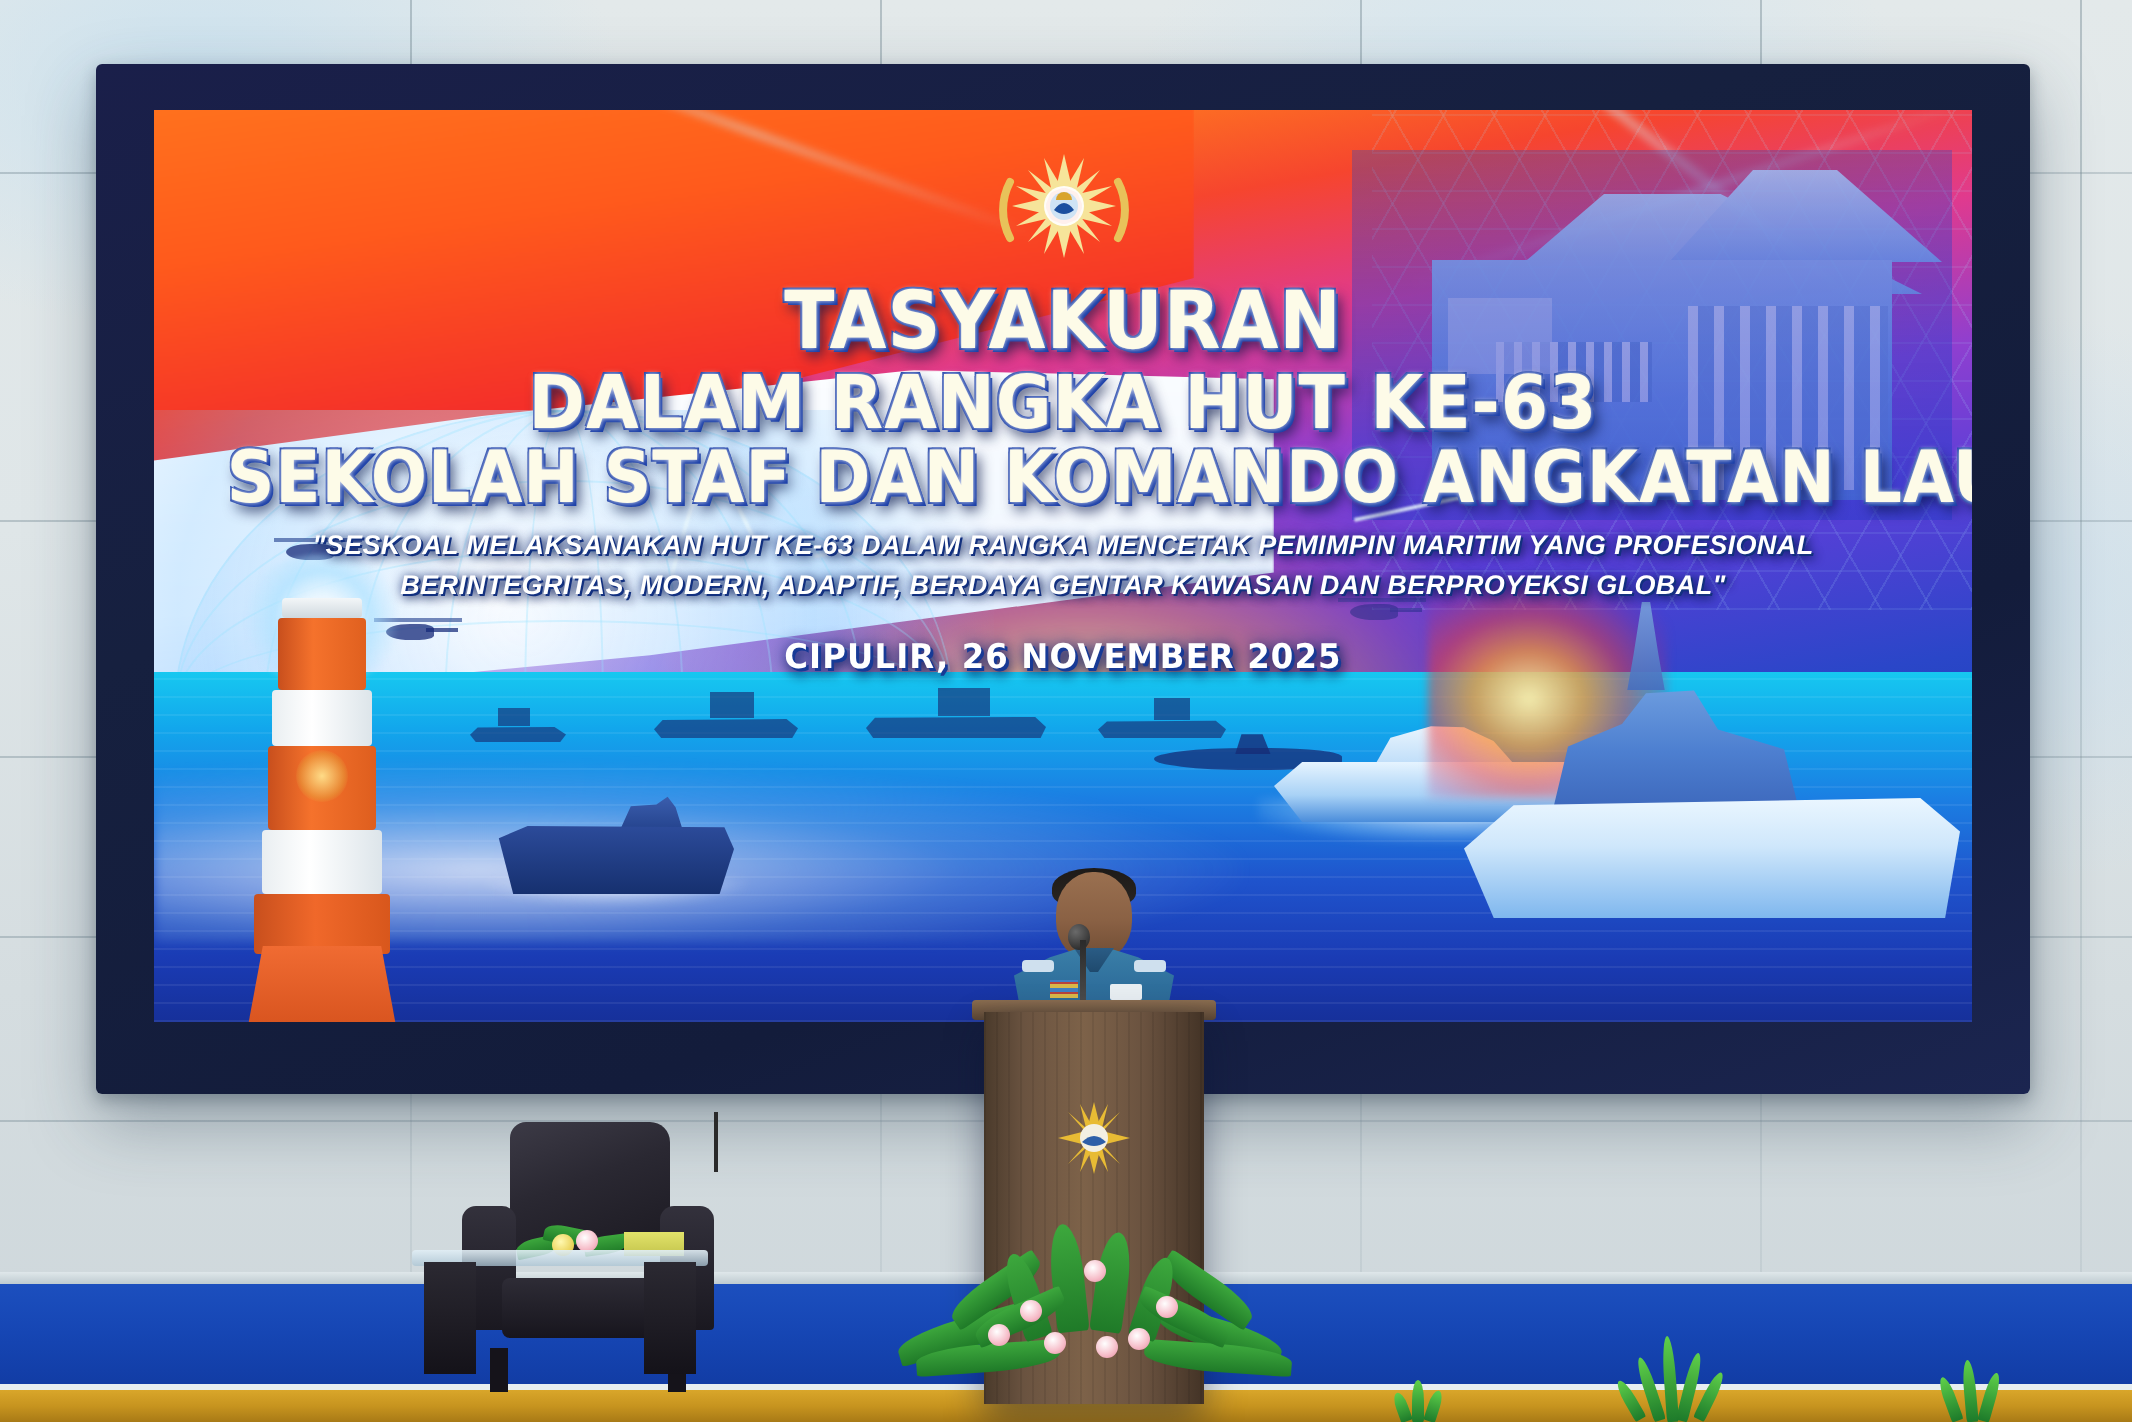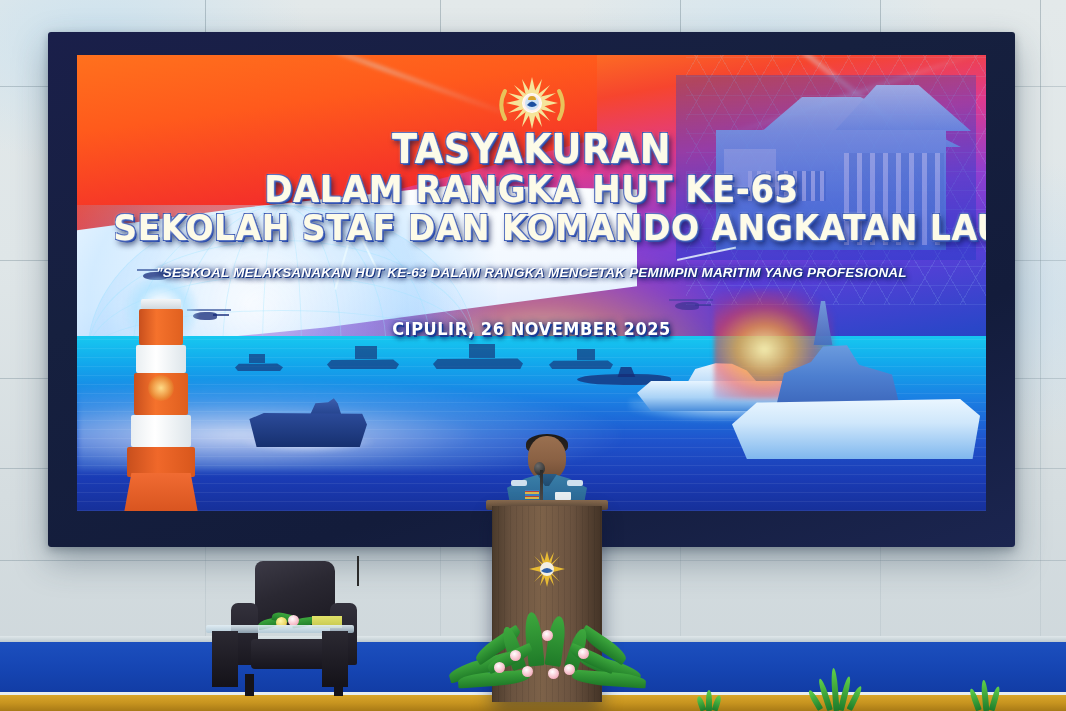--- a/index.html
+++ b/index.html
@@ -230,21 +230,21 @@
   .sub-sail { position: absolute; left: 38px; bottom: 10px; width: 22px; height: 11px;
     background: rgba(22,44,118,.78); clip-path: polygon(12% 100%, 26% 10%, 74% 10%, 92% 100%); }
 
   
   .banner-text { position: absolute; left: 0; top: 0; width: 100%; height: 100%; }
   .emblem {
     position: absolute; left: 50%; top: 14px; transform: translateX(-50%);
     width: 74px; height: 66px;
   }
   .headline-wrap {
-    position: absolute; left: 0; top: 74px; width: 100%; text-align: center;
+    position: absolute; left: 0; top: 86px; width: 100%; text-align: center;
   }
   .hl {
     font-family: "DejaVu Sans", sans-serif;
     font-weight: bold; color: #fdfbe8;
     letter-spacing: .5px; line-height: 1.0;
     text-shadow:
        0 0 3px rgba(255,255,255,.85),
        2px 2px 0 #1b3fa8, -1px 1px 0 #1b3fa8, 1px -1px 0 #1b3fa8, -1px -1px 0 #1b3fa8,
        3px 4px 7px rgba(8,20,70,.8);
     transform: scaleX(.92); transform-origin: center;
@@ -548,20 +548,21 @@
         </div>
 
         <div class="headline-wrap">
           <div class="hl hl1">TASYAKURAN</div>
           <div class="hl hl2">DALAM RANGKA HUT KE-63</div>
           <div class="hl hl3">SEKOLAH STAF DAN KOMANDO ANGKATAN LAUT</div>
         </div>
 
         <div class="sub-lines">
           <div class="subl">"SESKOAL MELAKSANAKAN HUT KE-63 DALAM RANGKA MENCETAK PEMIMPIN MARITIM YANG PROFESIONAL</div>
+          <div class="subl">BERINTEGRITAS, MODERN, ADAPTIF, BERDAYA GENTAR KAWASAN DAN BERPROYEKSI GLOBAL"</div>
         </div>
 
         <div class="datestamp">CIPULIR, 26 NOVEMBER 2025</div>
       </div>
 
     </div>
   </div>
 
   <div class="floor-edge"></div>
   <div class="floor">

